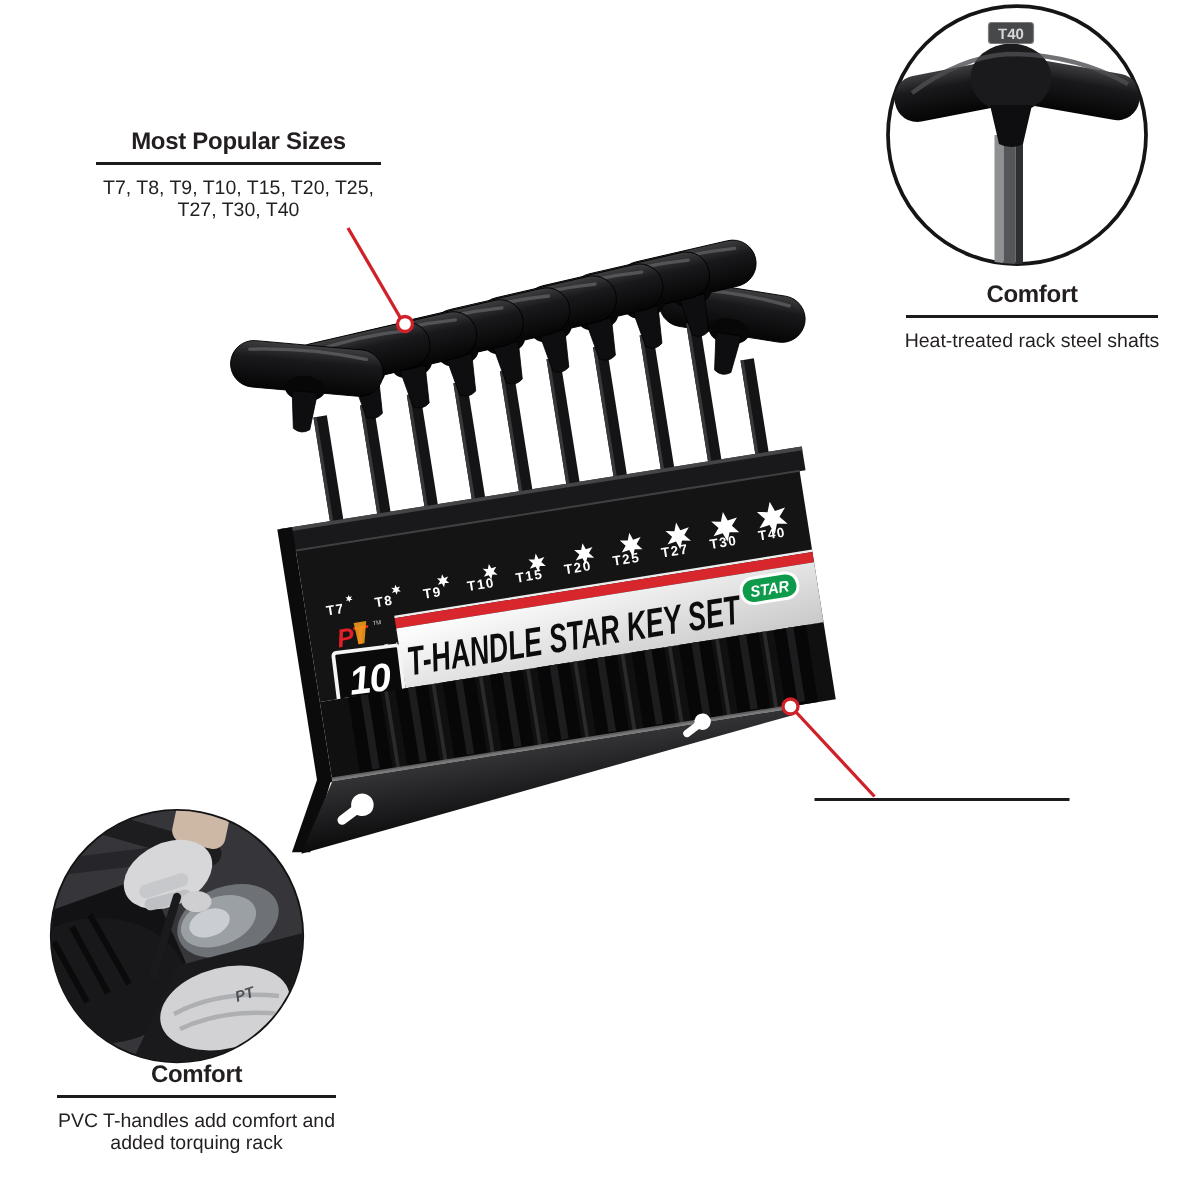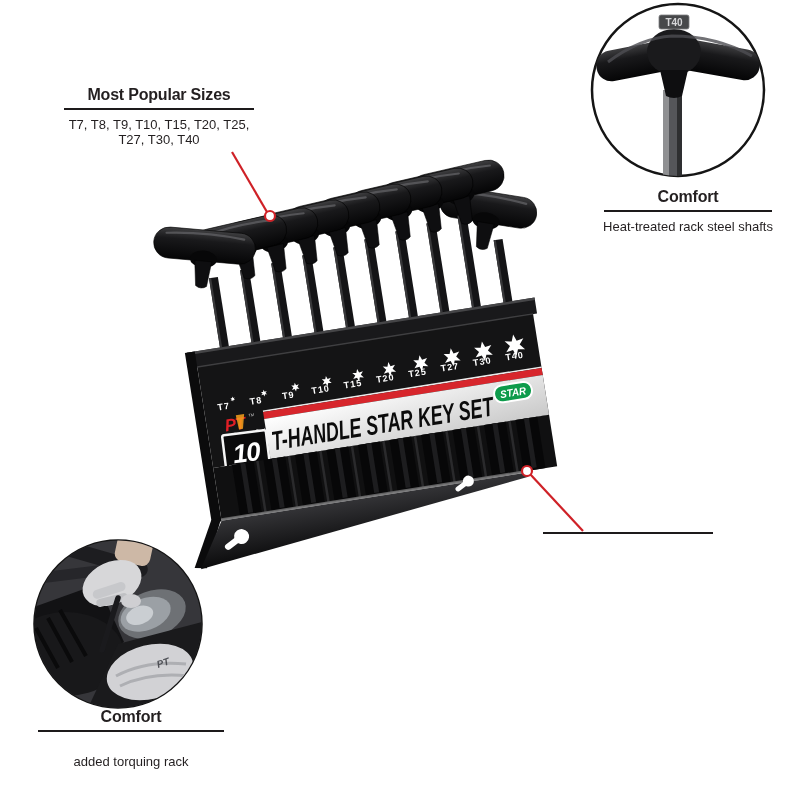--- a/index.html
+++ b/index.html
@@ -314,17 +314,17 @@
   <p>Heat-treated rack steel shafts</p>
 </div>
 
 <div class="callout" style="left:510px;top:532px;width:236px;">
   <div class="rule" style="width:170px;"></div>
 </div>
 
 <div class="callout" style="left:10px;top:708px;width:242px;">
   <h2>Comfort</h2>
   <div class="rule" style="width:186px;"></div>
-  <p><br>
+  <p><span>PVC T-handles add comfort and</span><br>
   <span>added torquing rack</span></p>
 </div>
 
 </div>
 
 </body></html>

